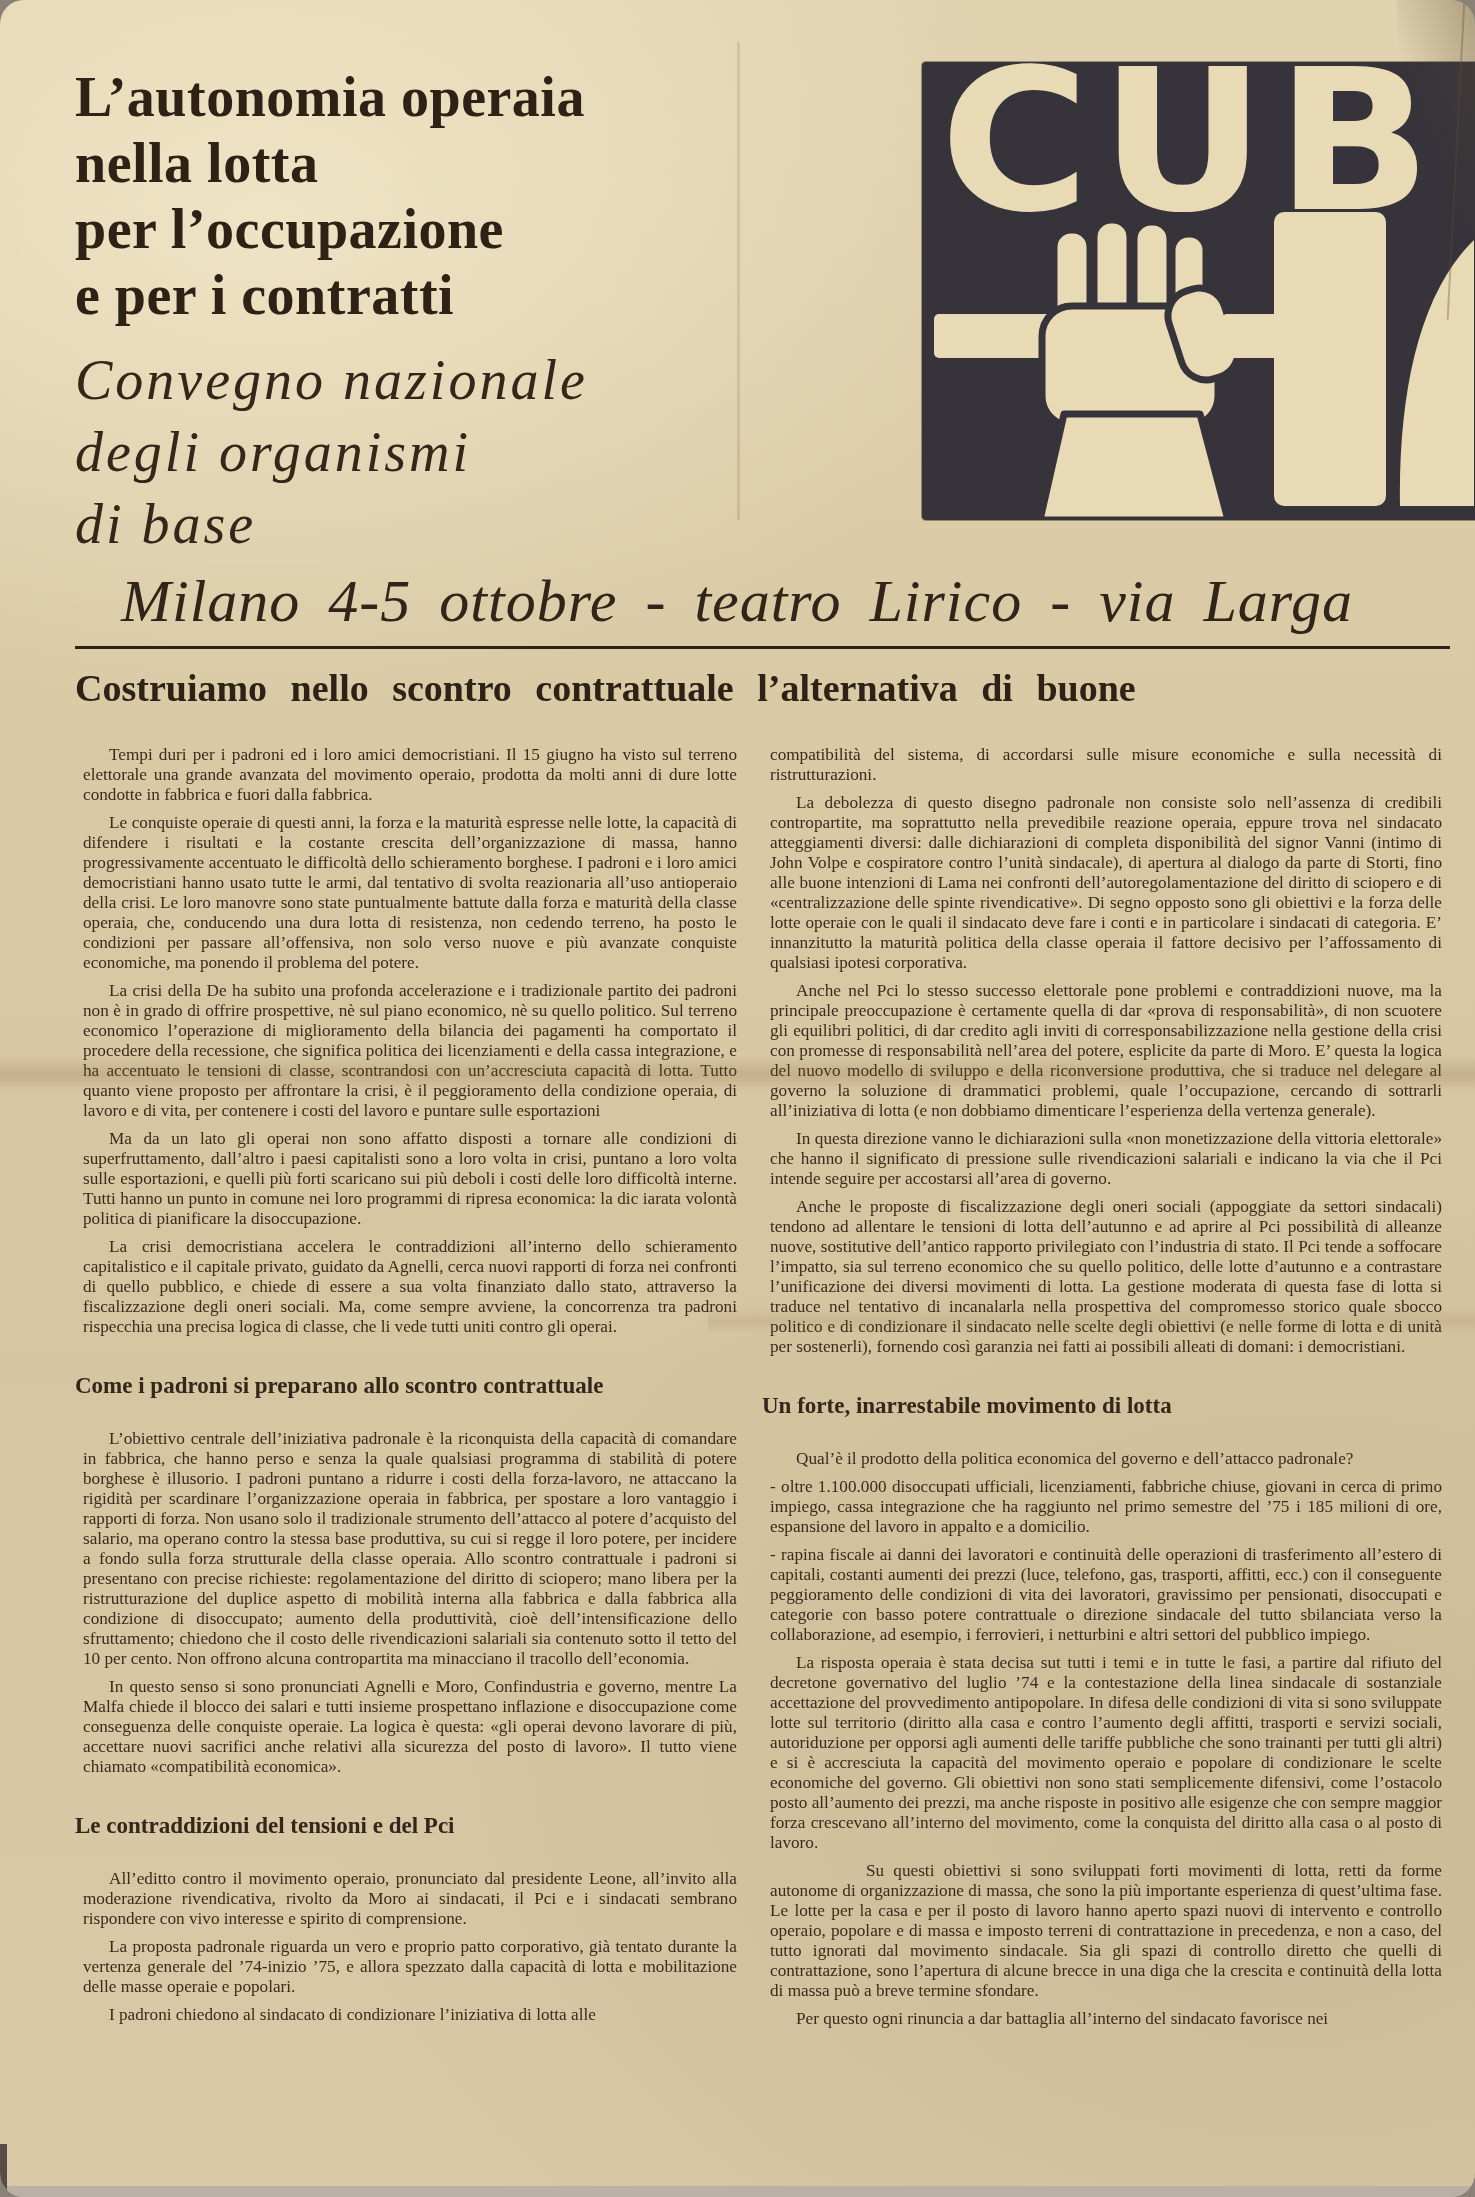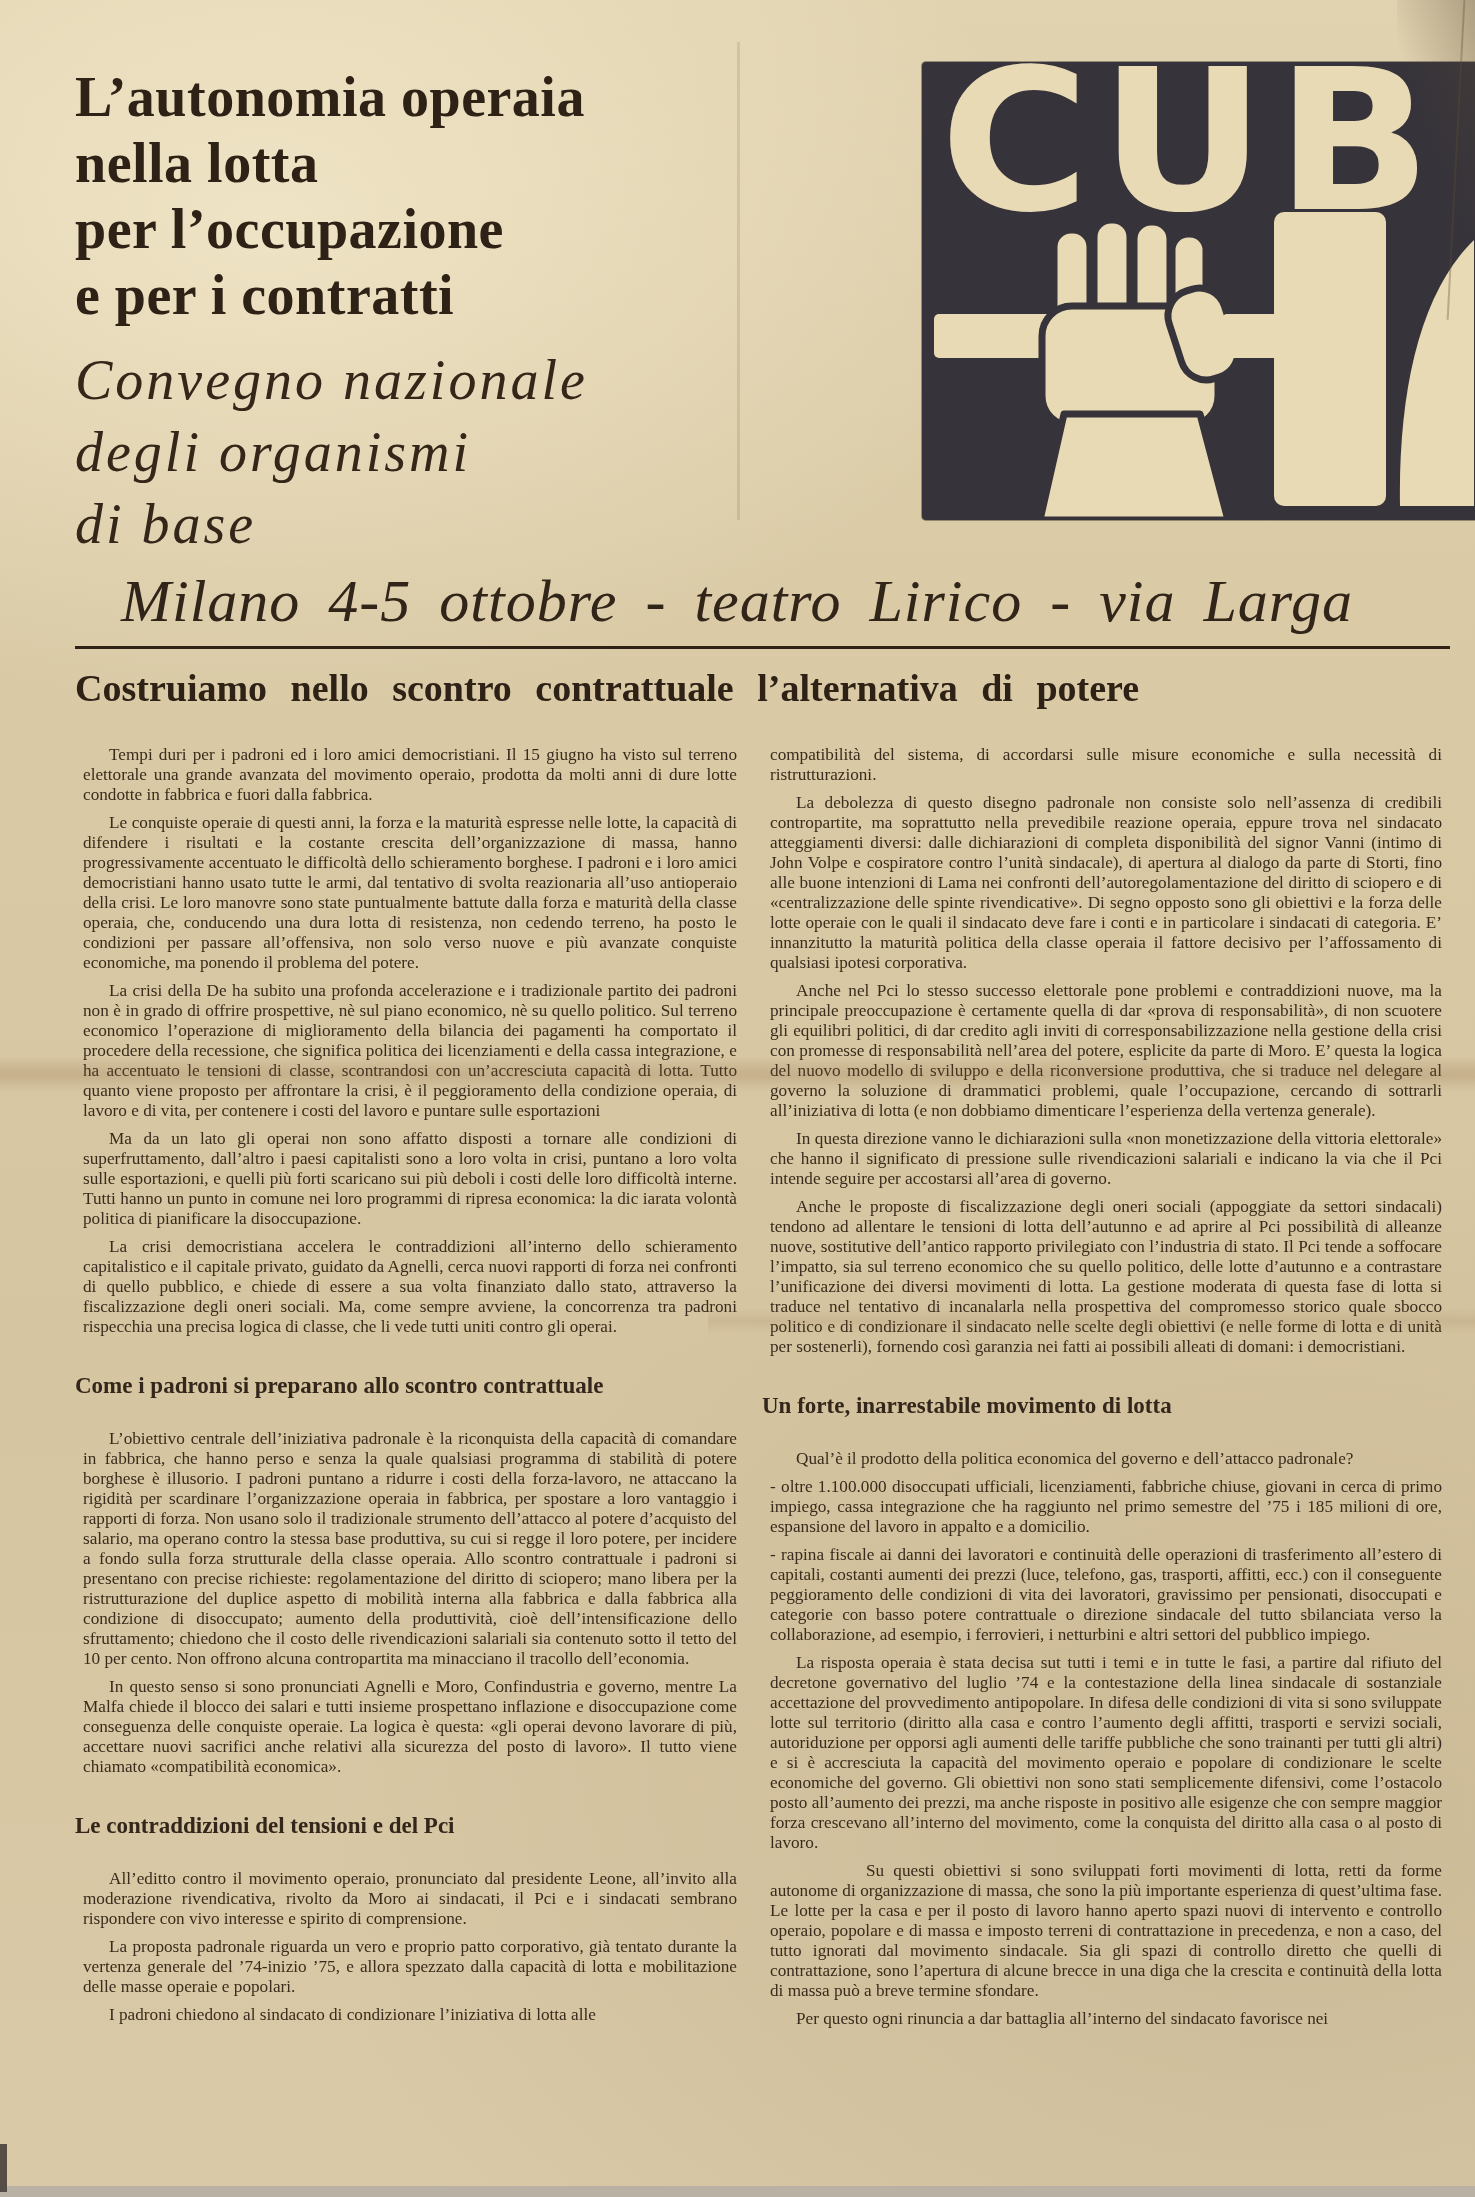--- a/index.html
+++ b/index.html
@@ -6,20 +6,21 @@
   .page{
     position:relative;
     width:1475px;height:2197px;
     overflow:hidden;
     color:#382b1c;
     font-family:"Liberation Serif", serif;
     background:
       radial-gradient(1250px 800px at 18% 10%, rgba(255,247,222,.50), transparent 62%),
       radial-gradient(1500px 1100px at 88% 85%, rgba(118,92,58,.12), transparent 65%),
       linear-gradient(180deg,#e1d3b0 0%,#dacaa6 28%,#d6c5a1 62%,#d9c9a6 100%);
+    border-radius: 24px;
   }
   
   .artifact{position:absolute;pointer-events:none;}
   .crease-h1{left:0;top:1056px;width:100%;height:36px;
     background:linear-gradient(180deg,transparent,rgba(130,94,54,.20) 45%,rgba(130,94,54,.20) 58%,transparent);}
   .crease-h2{left:48%;top:1308px;width:52%;height:26px;
     background:linear-gradient(180deg,transparent,rgba(130,94,54,.13) 50%,transparent);}
   .crease-v{left:737px;top:42px;width:3px;height:478px;background:rgba(108,84,50,.16);}
   .corner-shade{right:0;top:0;width:78px;height:235px;
     background:linear-gradient(250deg,rgba(88,73,53,.38),transparent 58%);}
@@ -96,21 +97,21 @@
         <div>Convegno nazionale</div>
         <div>degli organismi</div>
         <div>di base</div>
       </div>
 
     <div class="event-line">Milano 4-5 ottobre - teatro Lirico - via Larga</div>
   </header>
 
   <hr class="rule">
 
-  <h2 class="section-heading">Costruiamo nello scontro contrattuale l’alternativa di potere</h2>
+  <h2 class="section-heading">Costruiamo nello scontro contrattuale l’alternativa di buone</h2>
 
   <main class="columns">
     <section class="col left">
         <p class="para">Tempi duri per i padroni ed i loro amici democristiani. Il 15 giugno ha visto sul terreno elettorale una grande avanzata del movimento operaio, prodotta da molti anni di dure lotte condotte in fabbrica e fuori dalla fabbrica.</p>
         <p class="para">Le conquiste operaie di questi anni, la forza e la maturità espresse nelle lotte, la capacità di difendere i risultati e la costante crescita dell’organizzazione di massa, hanno progressivamente accentuato le difficoltà dello schieramento borghese. I padroni e i loro amici democristiani hanno usato tutte le armi, dal tentativo di svolta reazionaria all’uso antioperaio della crisi. Le loro manovre sono state puntualmente battute dalla forza e maturità della classe operaia, che, conducendo una dura lotta di resistenza, non cedendo terreno, ha posto le condizioni per passare all’offensiva, non solo verso nuove e più avanzate conquiste economiche, ma ponendo il problema del potere.</p>
         <p class="para">La crisi della De ha subito una profonda accelerazione e i tradizionale partito dei padroni non è in grado di offrire prospettive, nè sul piano economico, nè su quello politico. Sul terreno economico l’operazione di miglioramento della bilancia dei pagamenti ha comportato il procedere della recessione, che significa politica dei licenziamenti e della cassa integrazione, e ha accentuato le tensioni di classe, scontrandosi con un’accresciuta capacità di lotta. Tutto quanto viene proposto per affrontare la crisi, è il peggioramento della condizione operaia, di lavoro e di vita, per contenere i costi del lavoro e puntare sulle esportazioni</p>
         <p class="para">Ma da un lato gli operai non sono affatto disposti a tornare alle condizioni di superfruttamento, dall’altro i paesi capitalisti sono a loro volta in crisi, puntano a loro volta sulle esportazioni, e quelli più forti scaricano sui più deboli i costi delle loro difficoltà interne. Tutti hanno un punto in comune nei loro programmi di ripresa economica: la dic iarata volontà politica di pianificare la disoccupazione.</p>
         <p class="para">La crisi democristiana accelera le contraddizioni all’interno dello schieramento capitalistico e il capitale privato, guidato da Agnelli, cerca nuovi rapporti di forza nei confronti di quello pubblico, e chiede di essere a sua volta finanziato dallo stato, attraverso la fiscalizzazione degli oneri sociali. Ma, come sempre avviene, la concorrenza tra padroni rispecchia una precisa logica di classe, che li vede tutti uniti contro gli operai.</p>
         <h3 class="subhead">Come i padroni si preparano allo scontro contrattuale</h3>
         <p class="para">L’obiettivo centrale dell’iniziativa padronale è la riconquista della capacità di comandare in fabbrica, che hanno perso e senza la quale qualsiasi programma di stabilità di potere borghese è illusorio. I padroni puntano a ridurre i costi della forza-lavoro, ne attaccano la rigidità per scardinare l’organizzazione operaia in fabbrica, per spostare a loro vantaggio i rapporti di forza. Non usano solo il tradizionale strumento dell’attacco al potere d’acquisto del salario, ma operano contro la stessa base produttiva, su cui si regge il loro potere, per incidere a fondo sulla forza strutturale della classe operaia. Allo scontro contrattuale i padroni si presentano con precise richieste: regolamentazione del diritto di sciopero; mano libera per la ristrutturazione del duplice aspetto di mobilità interna alla fabbrica e dalla fabbrica alla condizione di disoccupato; aumento della produttività, cioè dell’intensificazione dello sfruttamento; chiedono che il costo delle rivendicazioni salariali sia contenuto sotto il tetto del 10 per cento. Non offrono alcuna contropartita ma minacciano il tracollo dell’economia.</p>

